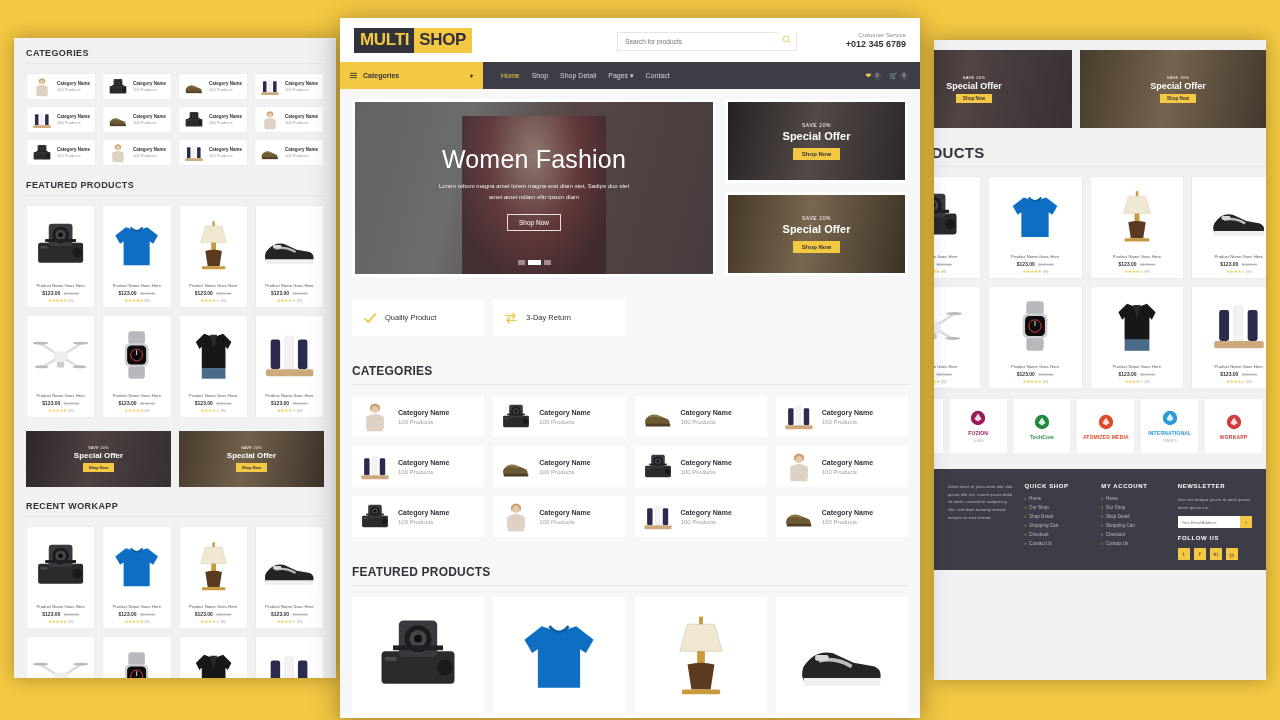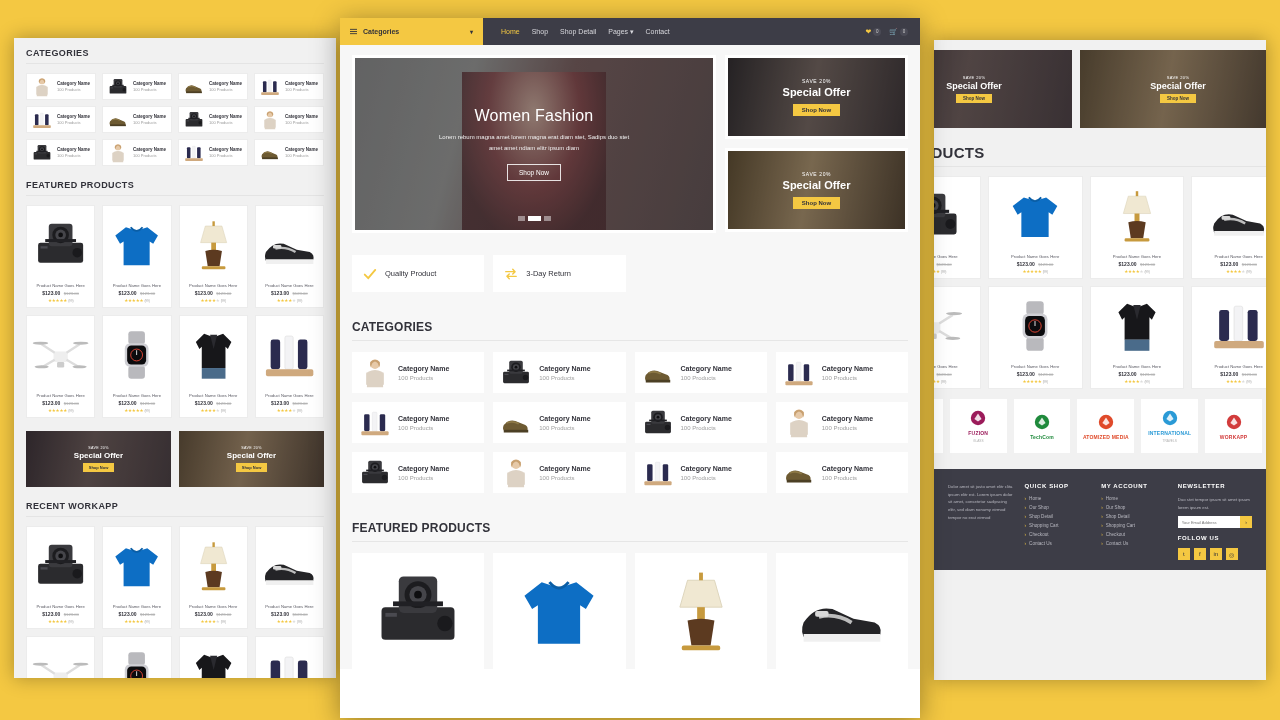--- a/index.html
+++ b/index.html
@@ -102,21 +102,21 @@
   .page-body { background: #f7f7f7; padding: 10px 12px 0; }
 
   
   .hero-row { display: flex; gap: 9px; }
   .hero {
     flex: 1; height: 178px; position: relative; overflow: hidden; background: #8d8d8d;
     border: 3px solid #fff;
   }
   .hero .cap { position: absolute; inset: 0; display: flex; flex-direction: column;
                align-items: center; justify-content: center; color: #fff; text-align: center; }
-  .hero h2 { font-size: 16px; font-weight: normal; letter-spacing: .2px; }
+  .hero h2 { font-size: 25px; font-weight: normal; letter-spacing: .2px; }
   .hero p { font-size: 6px; line-height: 1.8; max-width: 200px; margin-top: 7px; color: #f0f0f0; }
   .hero .btn { margin-top: 11px; border: 1px solid rgba(255,255,255,.85); color: #fff;
                font-size: 6.5px; padding: 4px 11px; cursor: pointer; }
   .hero .dots { position: absolute; bottom: 9px; left: 0; right: 0; display: flex; gap: 3px; justify-content: center; }
   .hero .dots span { width: 7px; height: 5px; background: rgba(255,255,255,.45); cursor: pointer; }
   .hero .dots span.on { background: #fff; width: 13px; }
 
   .side-offers { width: 183px; display: flex; flex-direction: column; gap: 9px; }
   .offer { position: relative; height: 84px; overflow: hidden; border: 3px solid #fff; }
   .offer .ov { position: absolute; inset: 0; display: flex; flex-direction: column;
@@ -884,20 +884,39 @@
               <span>in</span>
               <span>◎</span>
             </div>
         </div>
       </div>
     </div>
   </div>
 
   <div class="center">
 
+    <div class="topbar">
+      <div class="logo">
+        <span class="a">MULTI</span>
+          <span class="b">SHOP</span>
+      </div>
+      <div class="searchwrap">
+        <input placeholder="Search for products" style="">
+        <button class="sbtn">
+          <svg width="9" height="9" viewBox="0 0 16 16">
+            <circle cx="7" cy="7" r="5" fill="none" stroke="#f4c842" stroke-width="1.6"></circle>
+            <line x1="11" y1="11" x2="15" y2="15" stroke="#f4c842" stroke-width="1.6"></line>
+          </svg>
+        </button>
+      </div>
+      <div class="cust">
+        <div class="lbl">Customer Service</div>
+        <div class="num">+012 345 6789</div>
+      </div>
+    </div>
 
     <div class="navbar">
       <div class="cats">
         <svg width="7" height="7" viewBox="0 0 16 16">
           <rect y="2" width="16" height="2" fill="#32323a"></rect>
             <rect y="7" width="16" height="2" fill="#32323a"></rect>
             <rect y="12" width="16" height="2" fill="#32323a"></rect>
         </svg>
         <span>Categories</span>
         <span class="caret">▾</span>

